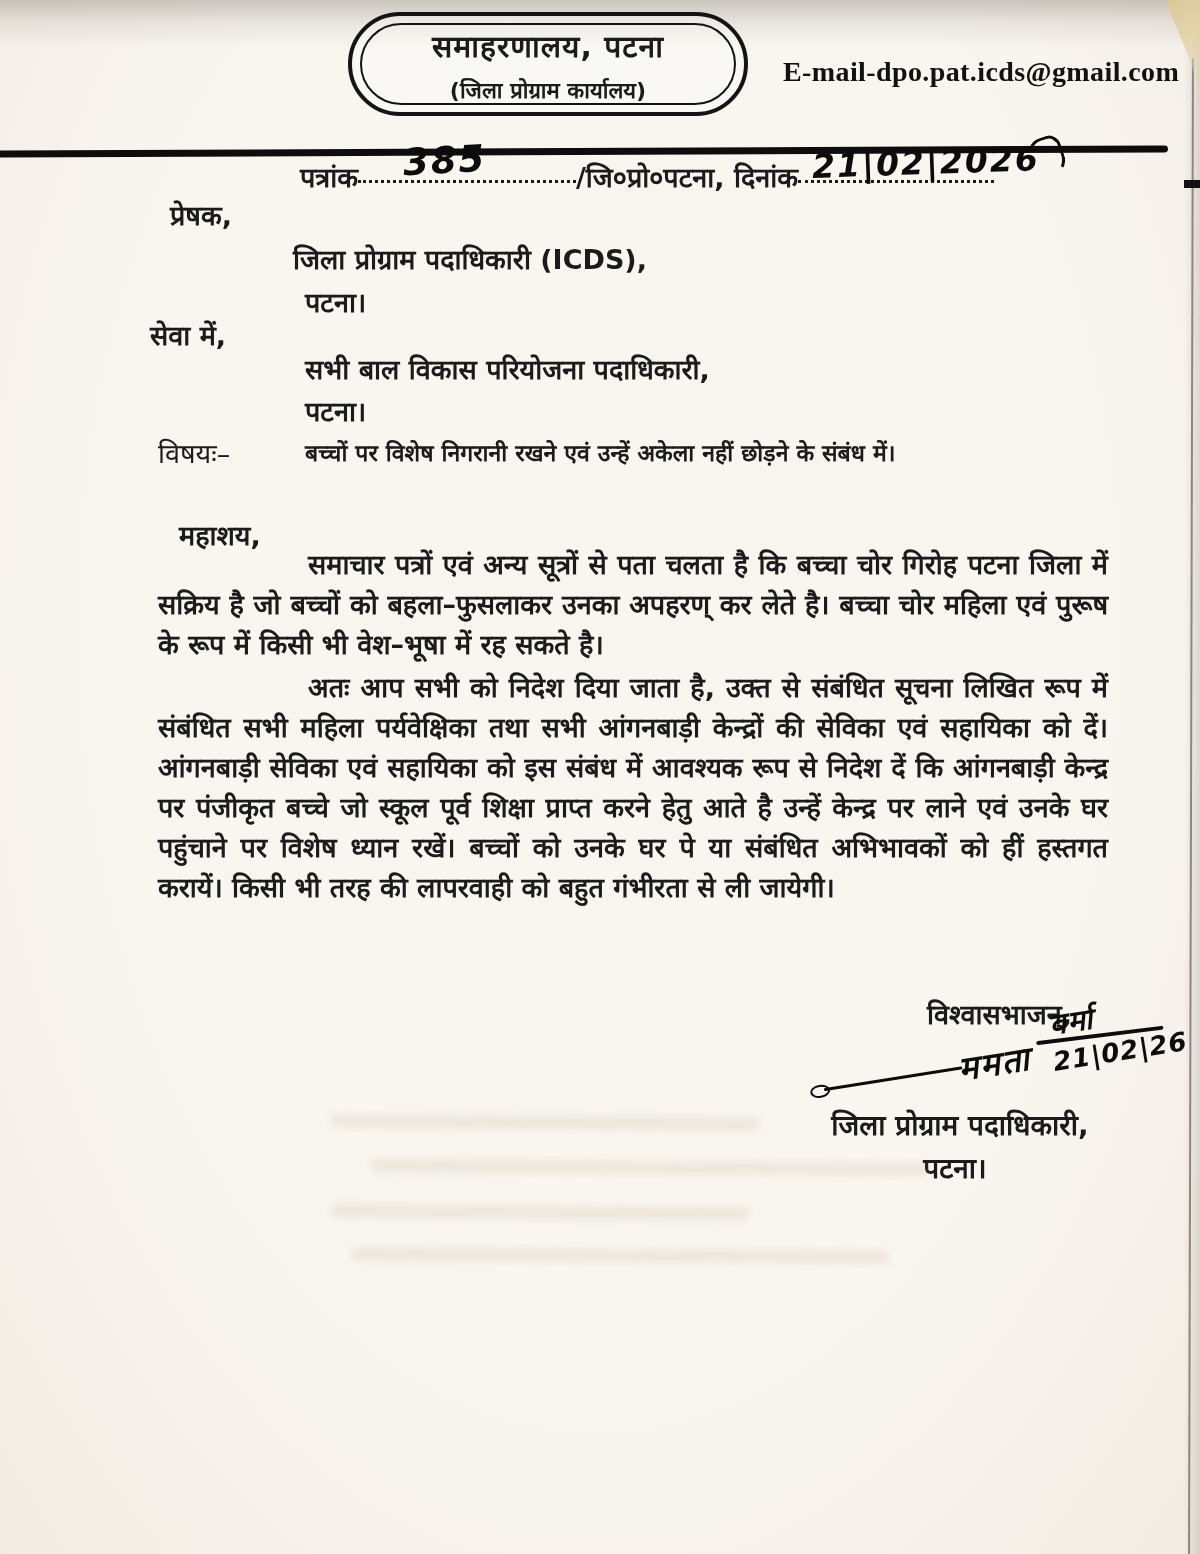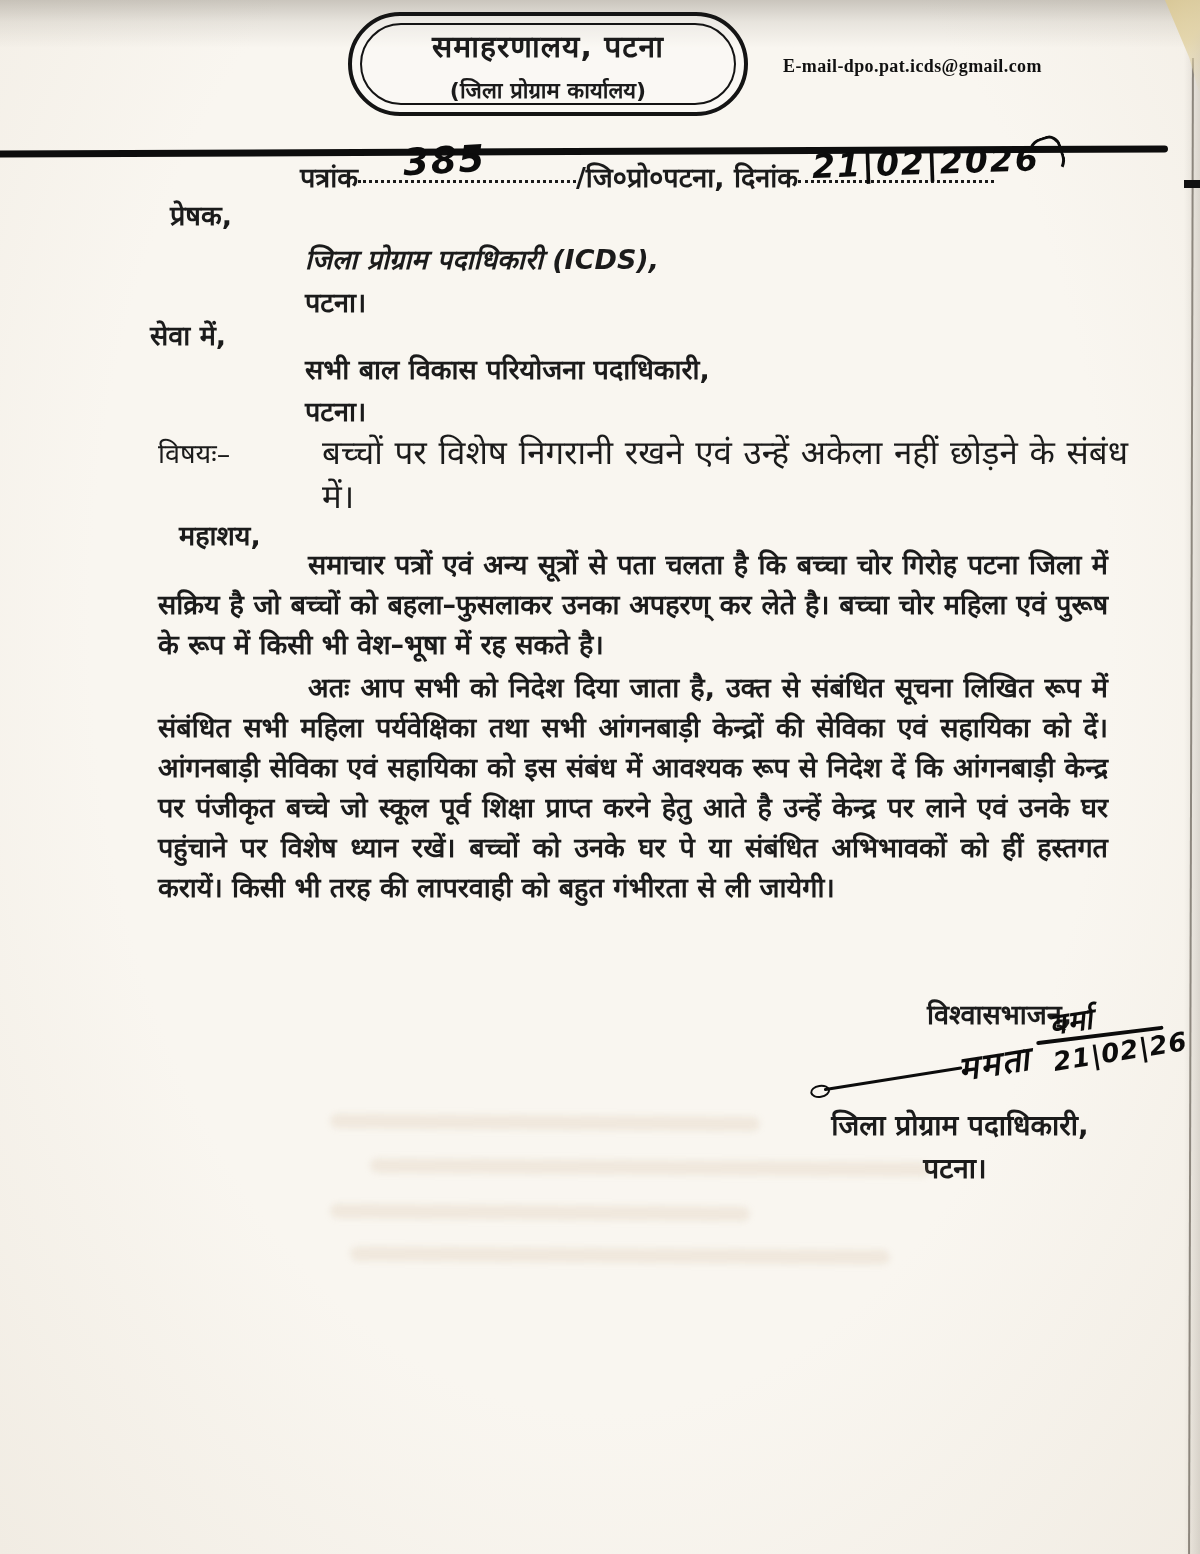--- a/index.html
+++ b/index.html
@@ -28,21 +28,21 @@
   .stamp-inner{
     width:372px;height:78px;border:2.5px solid #141414;border-radius:48px;
     display:flex;flex-direction:column;align-items:center;justify-content:center;
     gap:8px;
   }
   .stamp-line1{font-size:30px;font-weight:700;letter-spacing:1px;}
   .stamp-line2{font-size:22px;font-weight:700;}
   .email{
     position:absolute;left:783px;top:56px;
     font-family:"Liberation Serif",serif;
-    font-size:18px;font-weight:700;letter-spacing:0.4px;color:#111;
+    font-size:28px;font-weight:700;letter-spacing:0.4px;color:#111;
   }
   
   .rule{
     position:absolute;left:-4px;top:148px;width:1172px;height:7px;
     background:#0d0d0d;border-radius:4px;transform:rotate(-0.25deg);
   }
   .edge-line{
     position:absolute;left:1190px;top:58px;width:2px;height:1496px;
     background:#6e675d;opacity:0.75;transform:rotate(0.15deg);
   }
@@ -87,21 +87,21 @@
   
   .t{position:absolute;font-size:27px;font-weight:600;}
   .bold{font-weight:400;}
   .para{
     position:absolute;left:158px;width:950px;
     font-size:27px;font-weight:600;line-height:40px;
     text-align:justify;text-indent:150px;
   }
   .subject-text{
     position:absolute;left:305px;top:431px;width:806px;
-    font-size:33px;font-weight:400;line-height:44px;text-align:justify;margin-left:17px;
+    font-size:23px;font-weight:700;line-height:44px;text-align:justify;
   }
   
   .valediction{position:absolute;left:882px;top:995px;font-size:27px;font-weight:700;margin-left:45px;}
   .sig{
     position:absolute;left:822px;top:1042px;width:310px;
     transform:rotate(-9deg);display:flex;align-items:center;
   }
   .sig-tail{
     width:140px;height:3.5px;background:#0c0c0c;border-radius:2px;position:relative;flex:none;
   }
@@ -146,21 +146,21 @@
         <span class="hand hand-no">385</span>
       </span>
       <span>/जि०प्रो०पटना, दिनांक</span>
       <span class="dots dots2">
         <span class="hand hand-date">21|02|2026</span>
         <span class="flourish"></span>
       </span>
   </div>
 
   <div class="t" style="left:170px;top:196px;">प्रेषक,</div>
-  <div class="t" style="left:305px;top:240px;font-style:italic;">जिला प्रोग्राम पदाधिकारी (ICDS),</div>
+  <div class="t" style="left:293px;top:240px;">जिला प्रोग्राम पदाधिकारी (ICDS),</div>
   <div class="t" style="left:305px;top:283px;">पटना।</div>
 
   <div class="t" style="left:150px;top:316px;">सेवा में,</div>
   <div class="t" style="left:305px;top:350px;">सभी बाल विकास परियोजना पदाधिकारी,</div>
   <div class="t" style="left:305px;top:392px;">पटना।</div>
 
   <div class="t bold" style="left:158px;top:434px;">विषयः–</div>
   <div class="subject-text">बच्चों पर विशेष निगरानी रखने एवं उन्हें अकेला नहीं छोड़ने के संबंध में।</div>
 
   <div class="t" style="left:158px;top:516px;margin-left:21px;">महाशय,</div>

